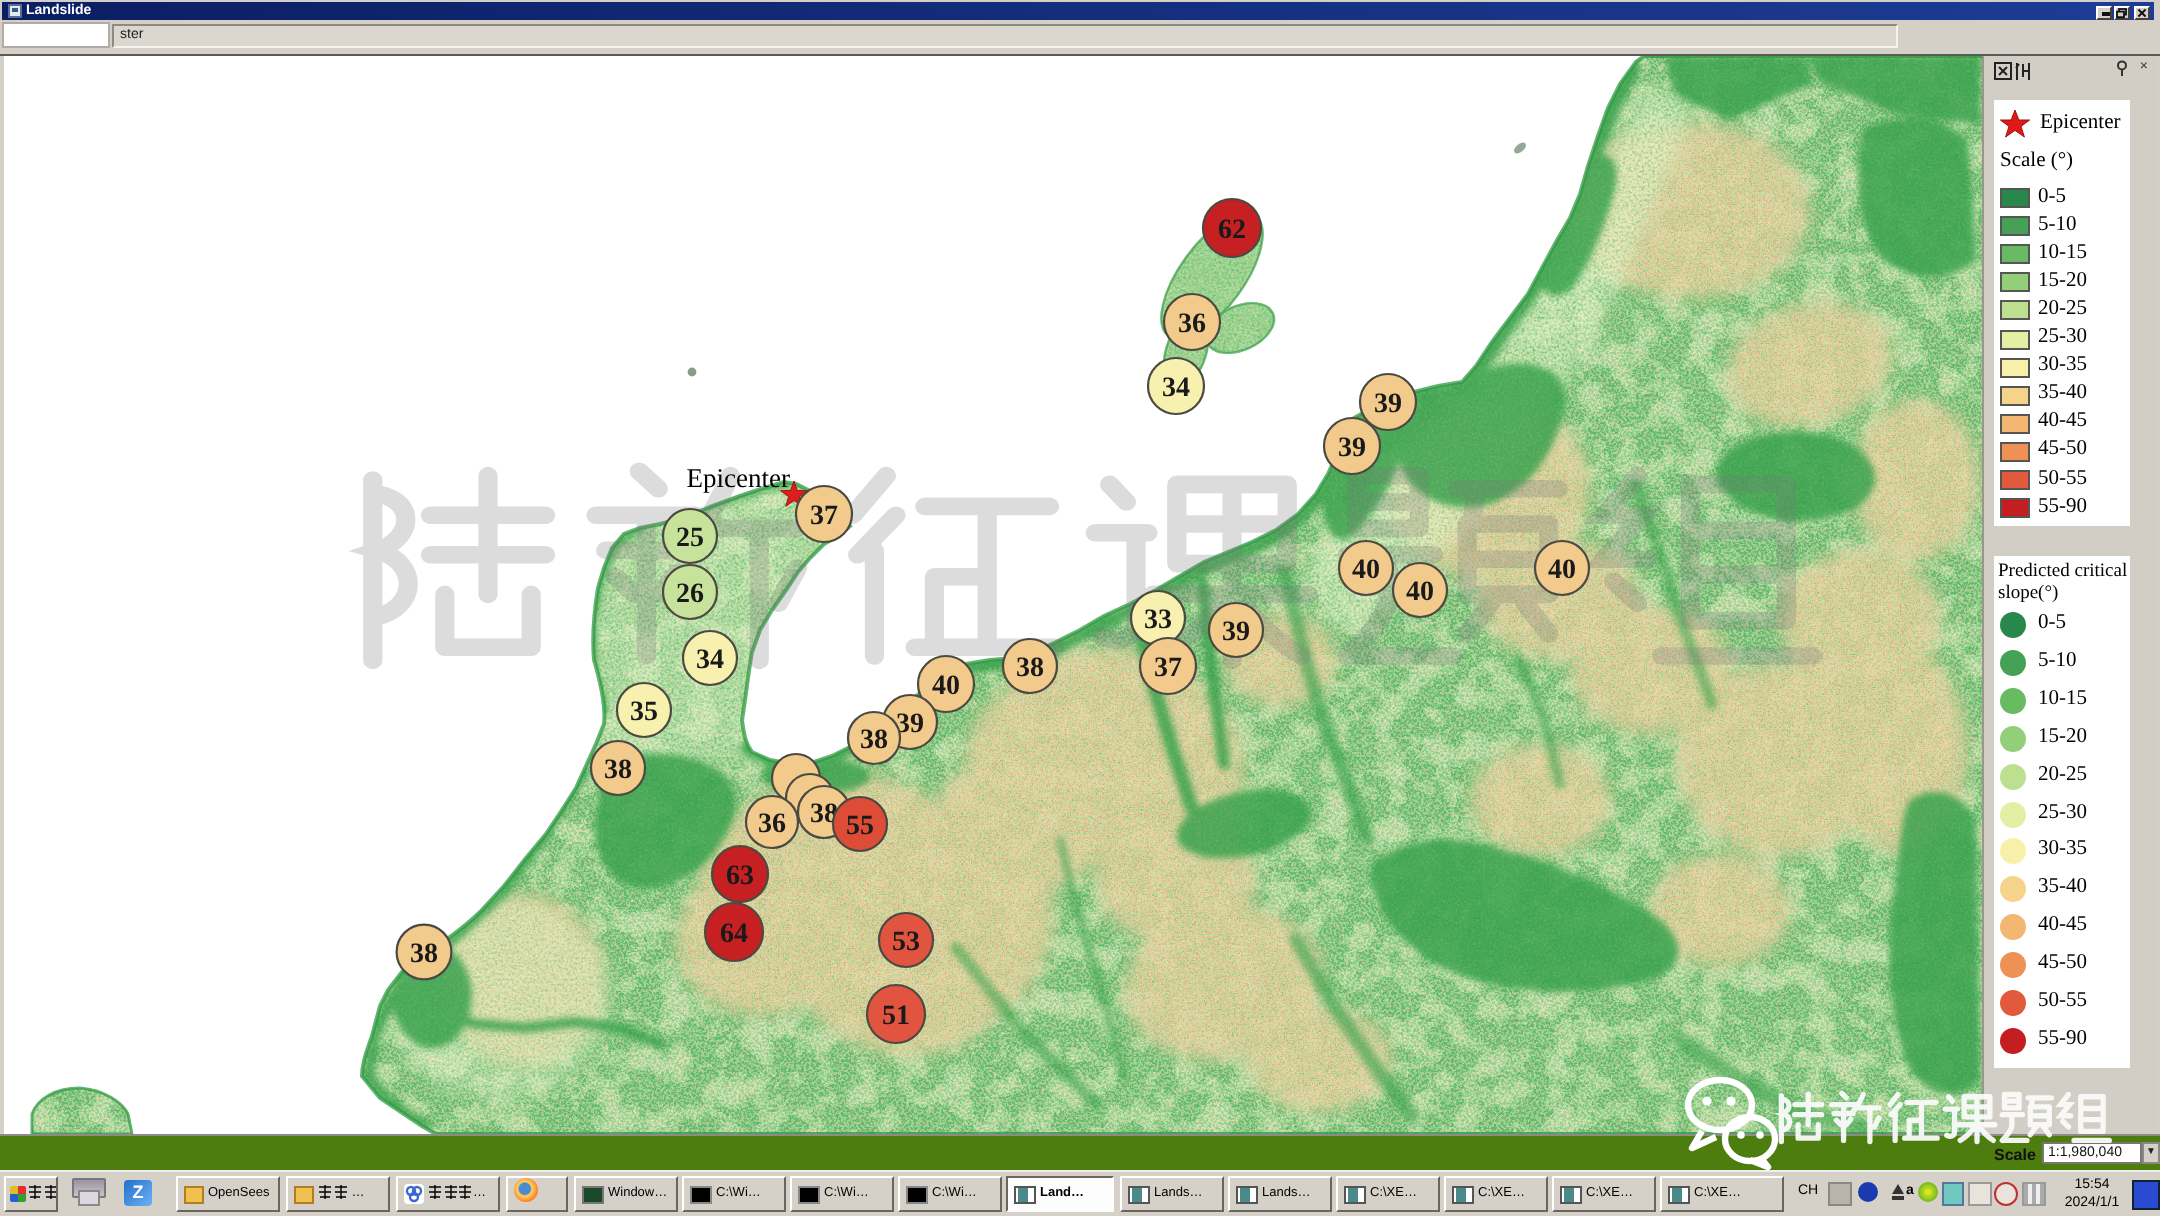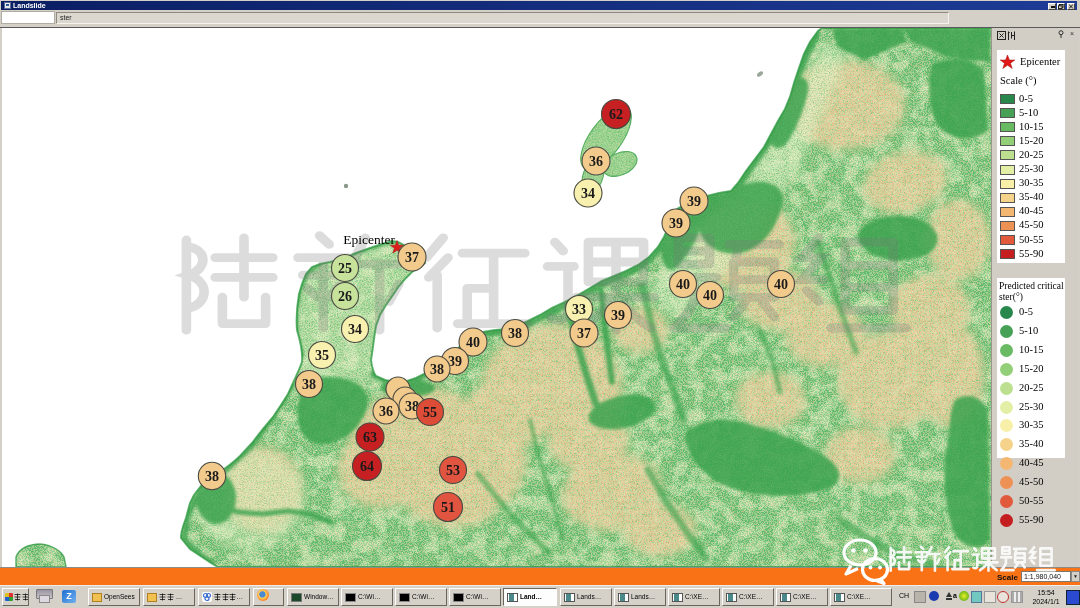--- a/index.html
+++ b/index.html
@@ -19,27 +19,27 @@
   #clientborder{left:0px;top:27px;width:1080px;height:1px;background:#5a5a5a;z-index:6;}
   
   #map{left:0;top:0;z-index:1;}
   
   #legend{left:991px;top:28px;width:88px;height:539px;background:#d2cec6;border-left:1px solid #9a968e;box-sizing:border-box;z-index:2;}
   #legend .hdr{position:absolute;left:5px;top:3px;font-size:8px;color:#111;font-weight:bold;}
   #legend .pin{position:absolute;right:15px;top:2px;font-size:7px;color:#333;}
   #legend .cls{position:absolute;right:5px;top:2px;font-size:7px;color:#333;}
   .lbox{position:absolute;background:#fff;font-family:"Liberation Serif",serif;}
   #lbox1{left:5px;top:22px;width:68px;height:213px;}
-  #lbox2{left:5px;top:250px;width:68px;height:180px;}
+  #lbox2{left:5px;top:250px;width:68px;height:256px;}
   .lrow{position:absolute;left:3px;font-size:10.5px;color:#000;white-space:nowrap;}
   .sw{position:absolute;left:3px;width:15px;height:10px;border:0.5px solid #555;box-sizing:border-box;}
   .swl{position:absolute;left:22px;font-size:10.5px;color:#000;text-align:right;}
   .cir{position:absolute;left:3px;width:13px;height:13px;border-radius:50%;}
   
-  #status{left:0px;top:567px;width:1080px;height:18px;background:#f97316;border-top:1px solid #8e8a86;box-sizing:border-box;z-index:3;}
+  #status{left:0px;top:567px;width:1080px;height:18px;background:#4d7c0f;border-top:1px solid #8e8a86;box-sizing:border-box;z-index:3;}
   #status .sl{position:absolute;left:997px;top:5px;font-size:8px;font-weight:bold;color:#111;}
   #status .sdd{position:absolute;left:1021px;top:3px;width:50px;height:11px;background:#fff;border:1px solid #7a766e;box-sizing:border-box;font-size:7px;line-height:9px;padding-left:2px;color:#111;}
   #status .sar{position:absolute;left:1071px;top:3px;width:9px;height:11px;background:#d4d0c8;border:1px solid #888;box-sizing:border-box;font-size:5px;line-height:9px;text-align:center;color:#222;}
   
   #taskbar{left:0px;top:585px;width:1080px;height:23px;background:#d5d1c9;border-top:1px solid #f0eeea;box-sizing:border-box;z-index:6;}
   .tbtn{position:absolute;top:2px;height:18px;background:#d5d1c9;border-top:1px solid #fff;border-left:1px solid #fff;border-right:1px solid #6a665e;border-bottom:1px solid #6a665e;box-sizing:border-box;font-size:6.5px;color:#000;overflow:hidden;white-space:nowrap;}
   .tbtn.active{background:#fdfdfd;border-top:1px solid #6a665e;border-left:1px solid #6a665e;border-right:1px solid #fff;border-bottom:1px solid #fff;font-weight:bold;}
   .tbtn .ic{display:inline-block;vertical-align:middle;margin:0 2px 0 3px;}
   .tbtn .tx{display:inline-block;vertical-align:middle;line-height:16px;}
   
@@ -418,21 +418,21 @@
       <div class="swl" style="top:155.3px;">40-45</div>
       <div class="sw" style="top:170.89999999999998px;background:#ee9155;"></div>
       <div class="swl" style="top:169.39999999999998px;">45-50</div>
       <div class="sw" style="top:185px;background:#e15a3c;"></div>
       <div class="swl" style="top:183.5px;">50-55</div>
       <div class="sw" style="top:199.1px;background:#c41e21;"></div>
       <div class="swl" style="top:197.6px;">55-90</div>
     </div>
     <div id="lbox2" class="lbox">
       <div class="lrow" style="left:2px;top:3px;font-size:9.5px;">Predicted critical</div>
-      <div class="lrow" style="left:2px;top:14px;font-size:9.5px;">ster(°)</div>
+      <div class="lrow" style="left:2px;top:14px;font-size:9.5px;">slope(°)</div>
       <div class="cir" style="top:28px;background:#28874b;"></div>
       <div class="swl" style="top:28px;">0-5</div>
       <div class="cir" style="top:46.9px;background:#46a156;"></div>
       <div class="swl" style="top:46.9px;">5-10</div>
       <div class="cir" style="top:65.8px;background:#68ba63;"></div>
       <div class="swl" style="top:65.8px;">10-15</div>
       <div class="cir" style="top:84.69999999999999px;background:#92cf78;"></div>
       <div class="swl" style="top:84.69999999999999px;">15-20</div>
       <div class="cir" style="top:103.6px;background:#bce090;"></div>
       <div class="swl" style="top:103.6px;">20-25</div>

